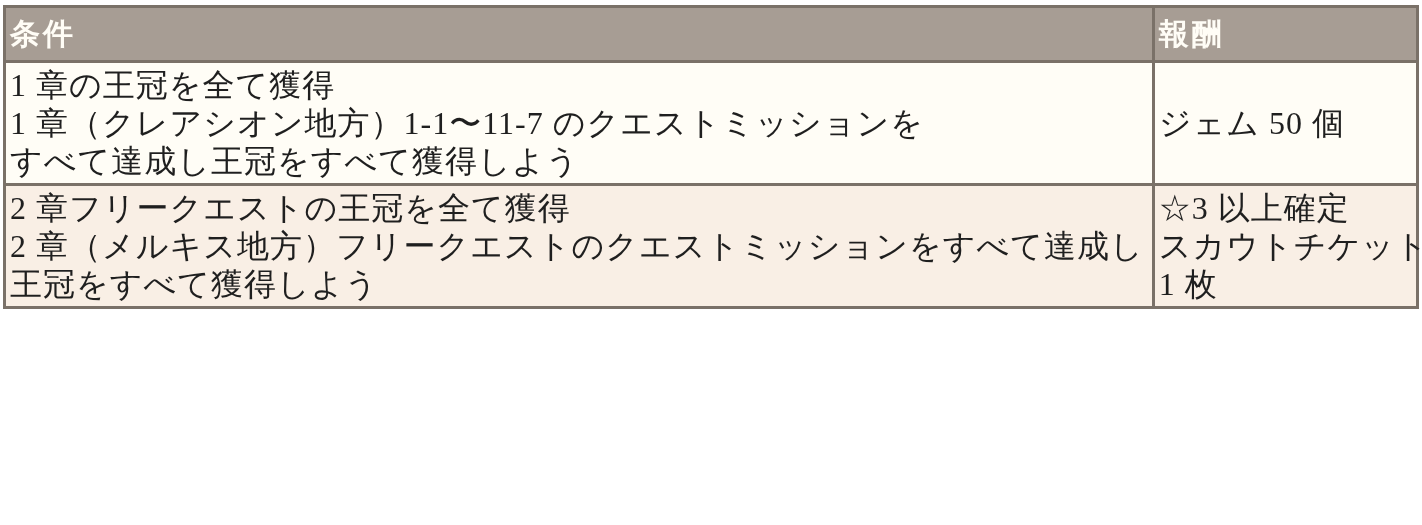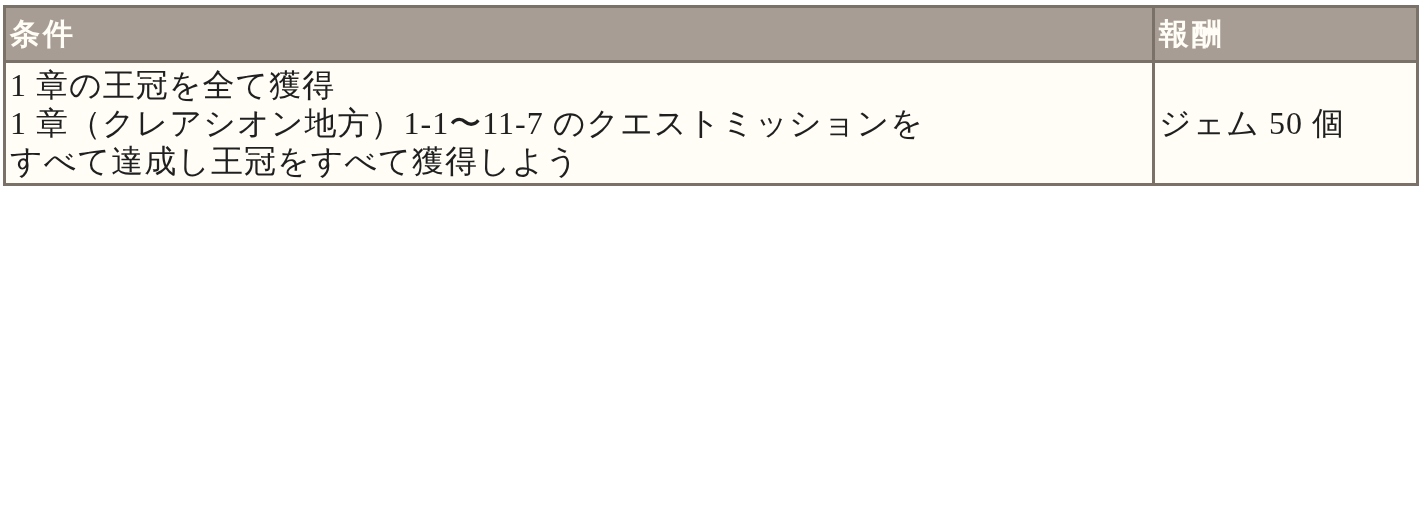--- a/index.html
+++ b/index.html
@@ -68,15 +68,27 @@
       <tr class="row-white">
         <td>
           <div class="line">1 章の王冠を全て獲得</div>
           <div class="line">1 章（クレアシオン地方）1-1〜11-7 のクエストミッションを</div>
           <div class="line">すべて達成し王冠をすべて獲得しよう</div>
         </td>
         <td>
           <div class="line">ジェム 50 個</div>
         </td>
       </tr>
+      <tr class="row-cream">
+        <td>
+          <div class="line">2 章フリークエストの王冠を全て獲得</div>
+          <div class="line">2 章（メルキス地方）フリークエストのクエストミッションをすべて達成し</div>
+          <div class="line">王冠をすべて獲得しよう</div>
+        </td>
+        <td>
+          <div class="line">☆3 以上確定</div>
+          <div class="line">スカウトチケット</div>
+          <div class="line">1 枚</div>
+        </td>
+      </tr>
     </tbody>
   </table>
 </div>
 
 </body></html>

